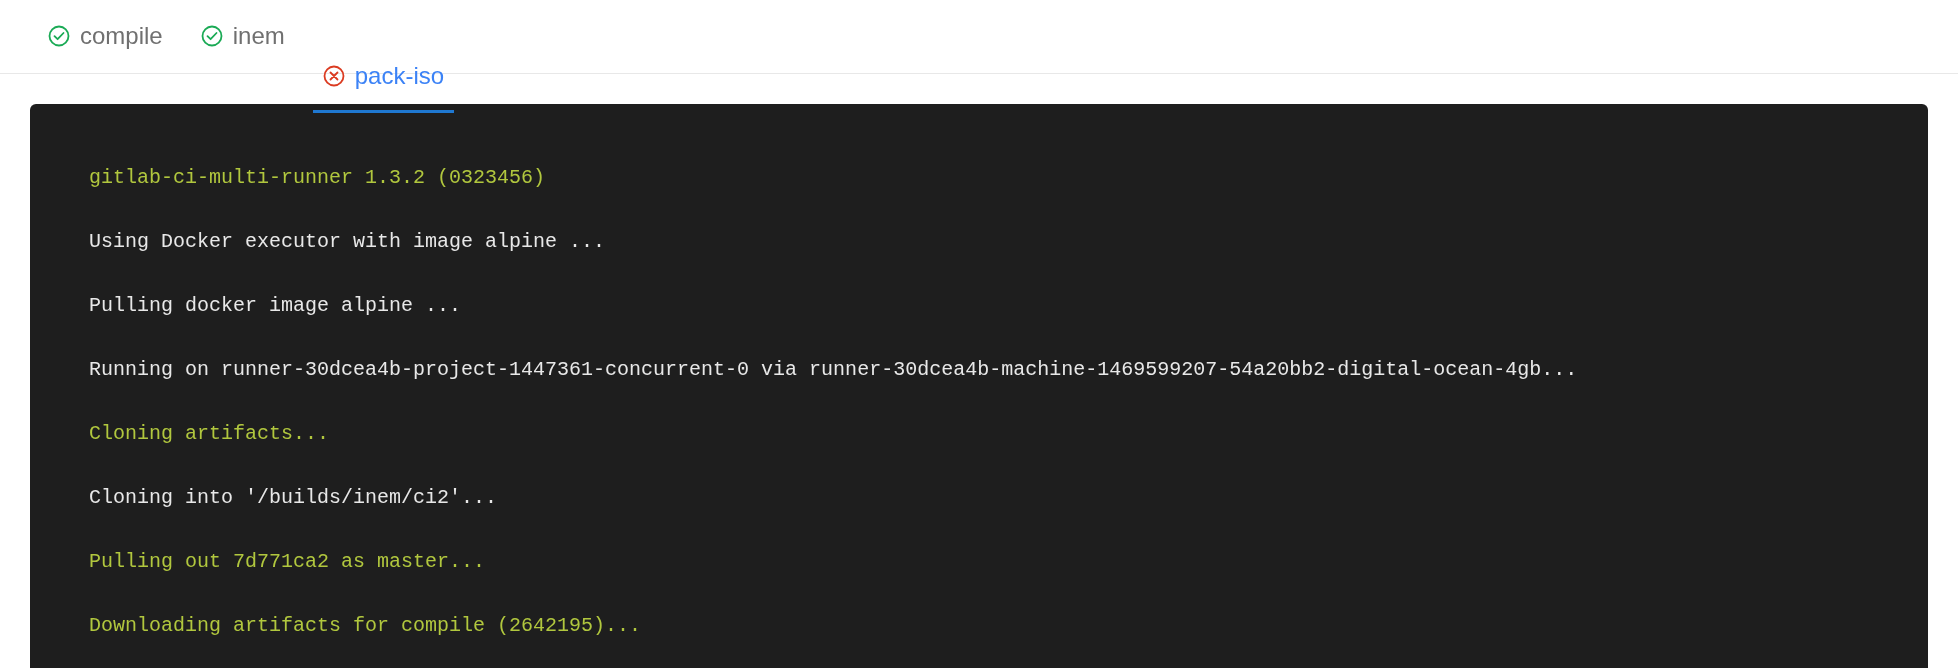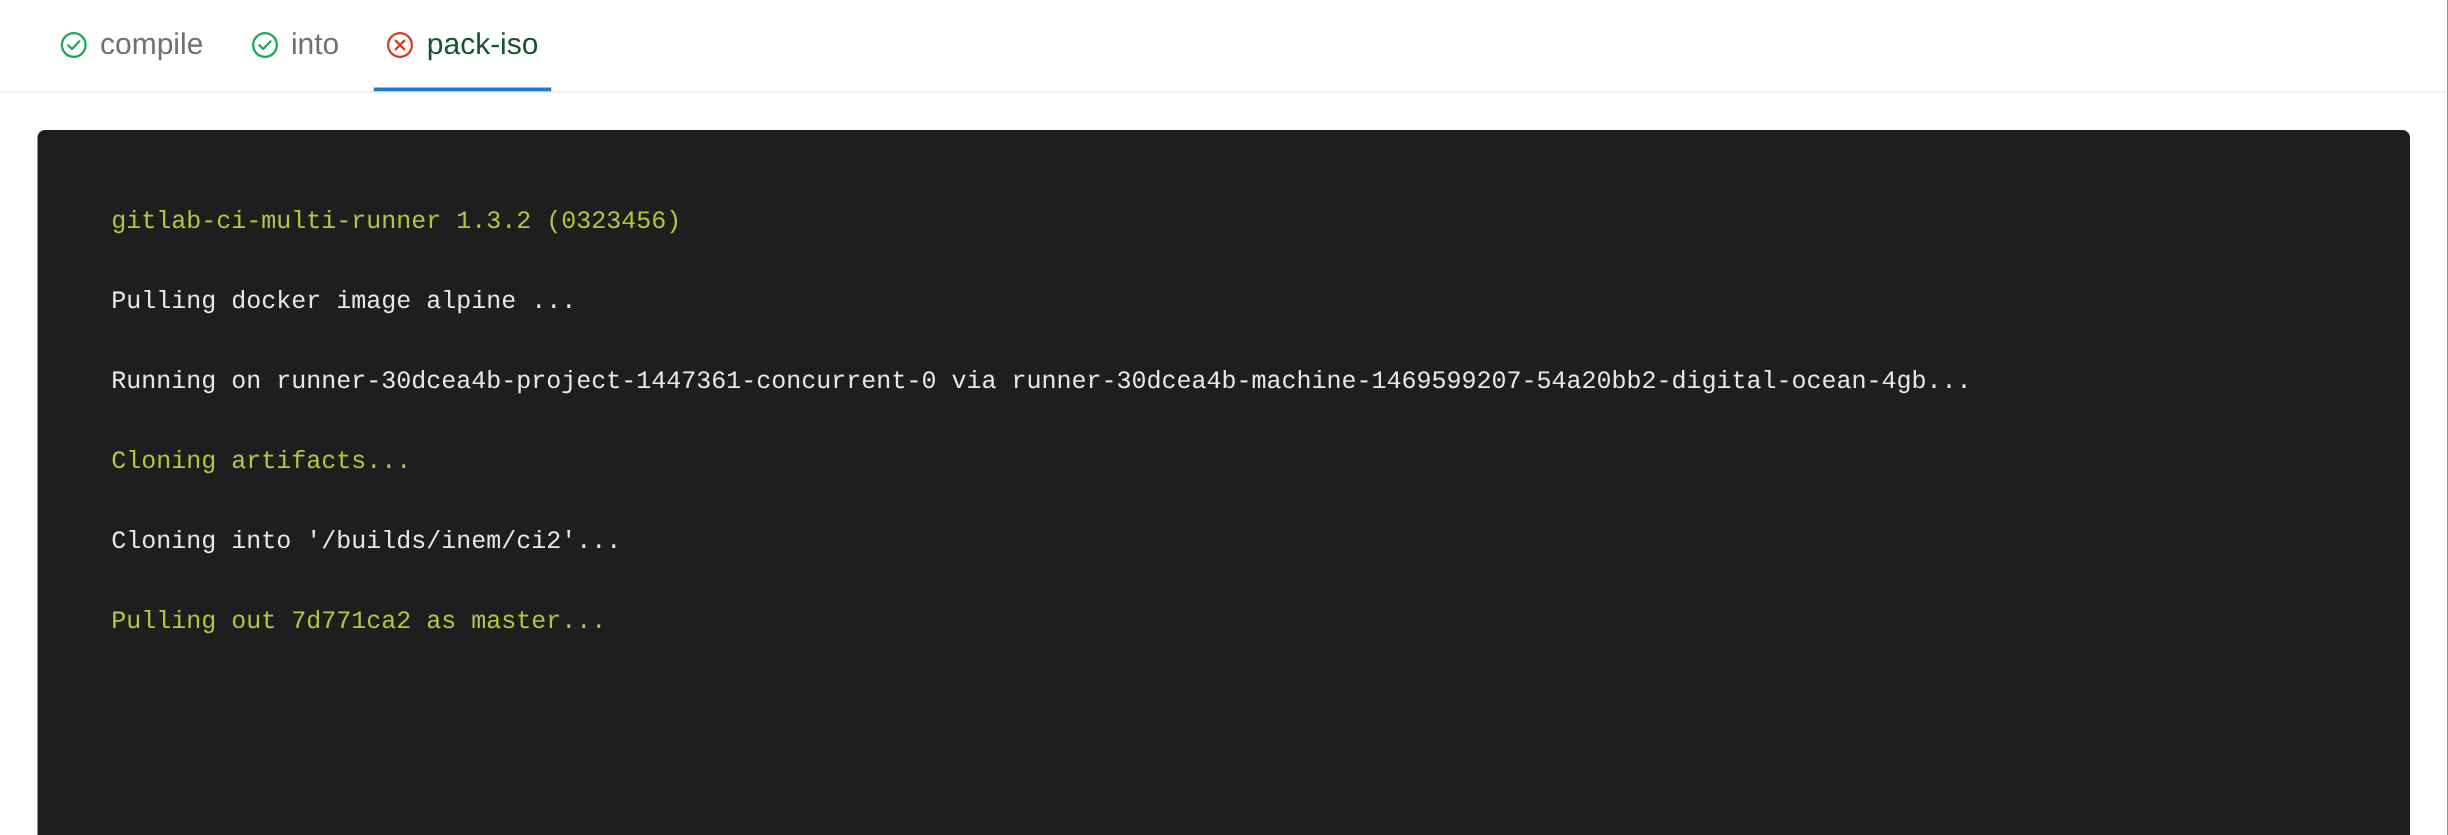--- a/index.html
+++ b/index.html
@@ -21,21 +21,22 @@
       align-items: center;
       gap: 10px;
       font-size: 24px;
       color: #707070;
       cursor: pointer;
       height: 100%;
       padding-bottom: 22px;
       position: relative;
     }
     .tab.active {
-      color: #14532d;
+      color: #3b82f6;
+      margin-top: 40px;
     }
     .tab.active::after {
       content: "";
       position: absolute;
       left: -10px;
       right: -10px;
       bottom: 0;
       height: 3px;
       background: #1f78d1;
     }
@@ -77,41 +78,43 @@
     <span>compile</span>
   </div>
 
   <div class="tab">
     <span class="icon">
       <svg width="22" height="22" viewBox="0 0 22 22">
         <circle cx="11" cy="11" r="9.5" fill="none" stroke="#1aaa55" stroke-width="1.8"></circle>
         <path d="M6.5 11.2 L9.6 14.2 L15.5 8" fill="none" stroke="#1aaa55" stroke-width="1.8" stroke-linecap="round" stroke-linejoin="round"></path>
       </svg>
     </span>
-    <span>into</span>
+    <span>inem</span>
   </div>
 
 
   <div class="tab active">
     <span class="icon">
       <svg width="22" height="22" viewBox="0 0 22 22">
         <circle cx="11" cy="11" r="9.5" fill="none" stroke="#db3b21" stroke-width="1.8"></circle>
         <path d="M7.5 7.5 L14.5 14.5 M14.5 7.5 L7.5 14.5" fill="none" stroke="#db3b21" stroke-width="1.8" stroke-linecap="round"></path>
       </svg>
     </span>
     <span>pack-iso</span>
   </div>
 
 </div>
 
 <div class="terminal">
 <span class="line green">gitlab-ci-multi-runner 1.3.2 (0323456)</span>
+<span class="line">Using Docker executor with image alpine ...</span>
 <span class="line">Pulling docker image alpine ...</span>
 <span class="line">Running on runner-30dcea4b-project-1447361-concurrent-0 via runner-30dcea4b-machine-1469599207-54a20bb2-digital-ocean-4gb...</span>
 <span class="line green">Cloning artifacts...</span>
 <span class="line">Cloning into '/builds/inem/ci2'...</span>
 <span class="line green">Pulling out 7d771ca2 as master...</span>
+<span class="line green">Downloading artifacts for compile (2642195)...</span>
 
 
 
 
 
 </div>
 
 </body></html>

